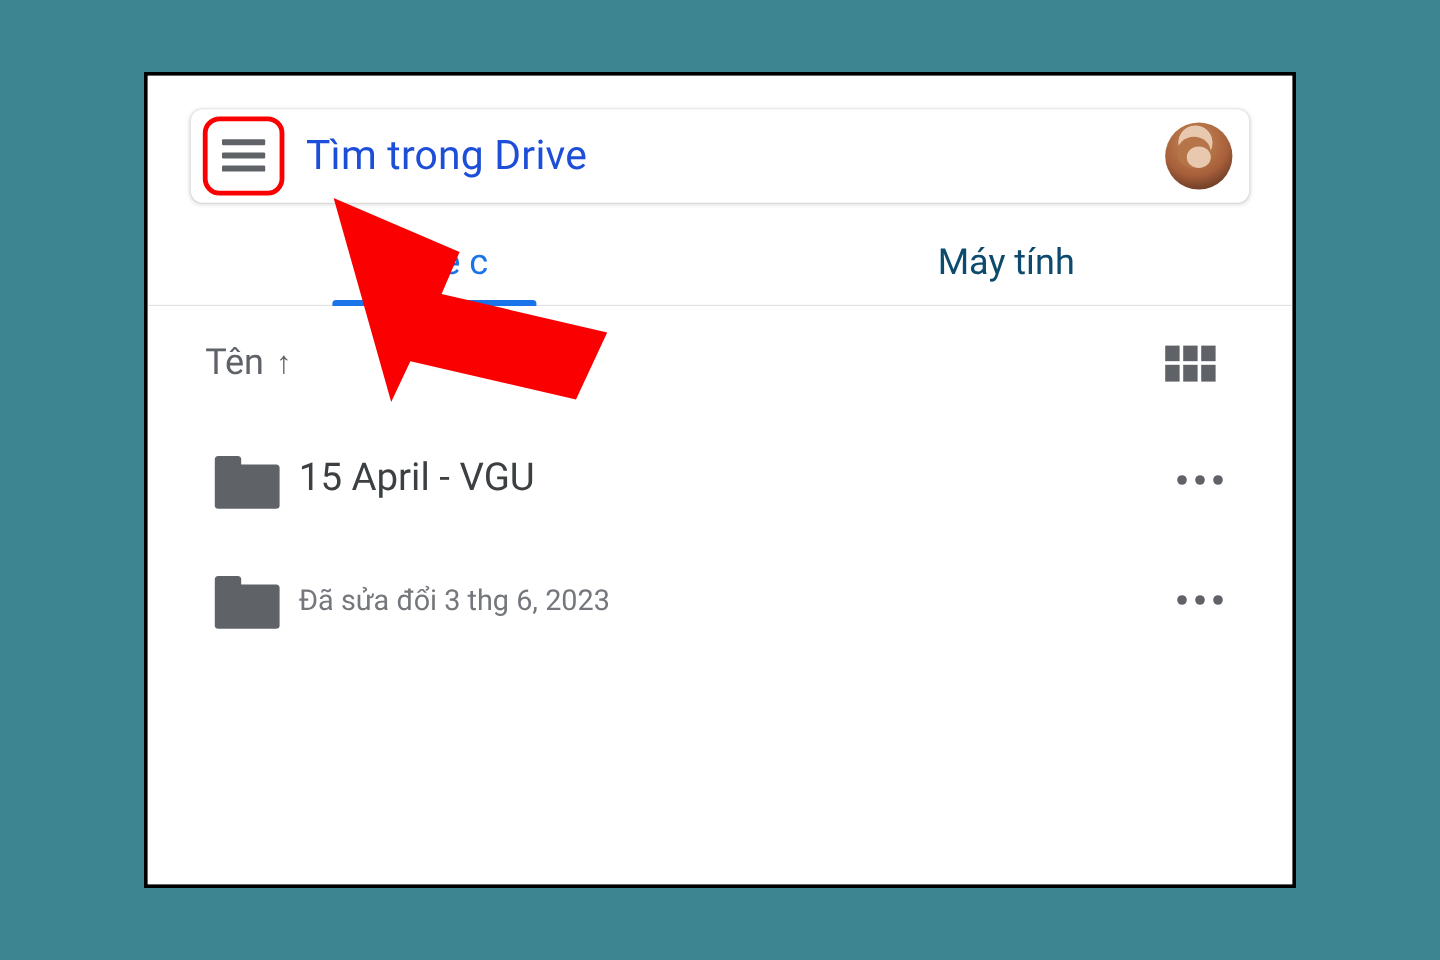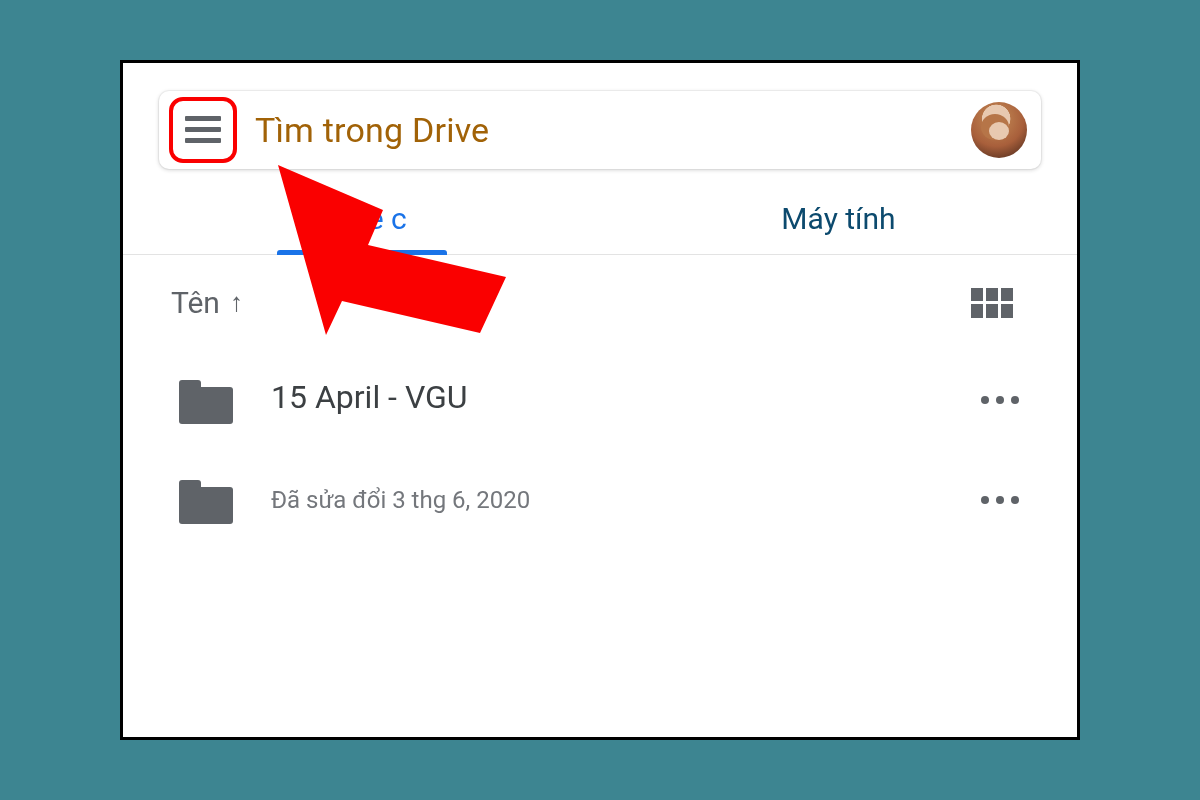--- a/index.html
+++ b/index.html
@@ -53,21 +53,21 @@
     height: 5px;
     background: #5f6368;
     border-radius: 1px;
   }
   .hamburger span:nth-child(1){ top: 0; }
   .hamburger span:nth-child(2){ top: 11px; }
   .hamburger span:nth-child(3){ top: 22px; }
   .search-text {
     margin-left: 18px;
     font-size: 34px;
-    color: #a16207;
+    color: #1d4ed8;
     flex: 1;
     letter-spacing: 0.2px;
   }
   .avatar {
     width: 56px;
     height: 56px;
     border-radius: 50%;
     overflow: hidden;
     flex-shrink: 0;
     background: radial-gradient(circle at 45% 30%, #e8c9b0 0%, #e8c9b0 28%, #b67548 29%, #a85f3b 55%, #6d3d27 80%);
@@ -163,21 +163,21 @@
   }
   .folder-icon::after {
     content: "";
     position: absolute;
     top: 7px; left: 0;
     width: 54px; height: 37px;
     background: #5f6368;
     border-radius: 3px;
   }
   .row-text {
-    margin-left: 38px;
+    margin-left: 16px;
     flex: 1;
   }
   .row-title {
     font-size: 32px;
     color: #3c4043;
     margin-bottom: 6px;
   }
   .row-sub {
     font-size: 24px;
     color: #74777c;
@@ -258,21 +258,21 @@
           <span></span>
           <span></span>
           <span></span>
         </div>
     </div>
 
     <div class="row">
       <div class="folder-icon"></div>
       <div class="row-text">
         <div class="row-sub">
-          <span>Đã sửa đổi 3 thg 6, 2020</span>
+          <span>Đã sửa đổi 3 thg 6, 2023</span>
         </div>
       </div>
       <div class="more-dots">
           <span></span>
           <span></span>
           <span></span>
         </div>
     </div>
 
   </div>

